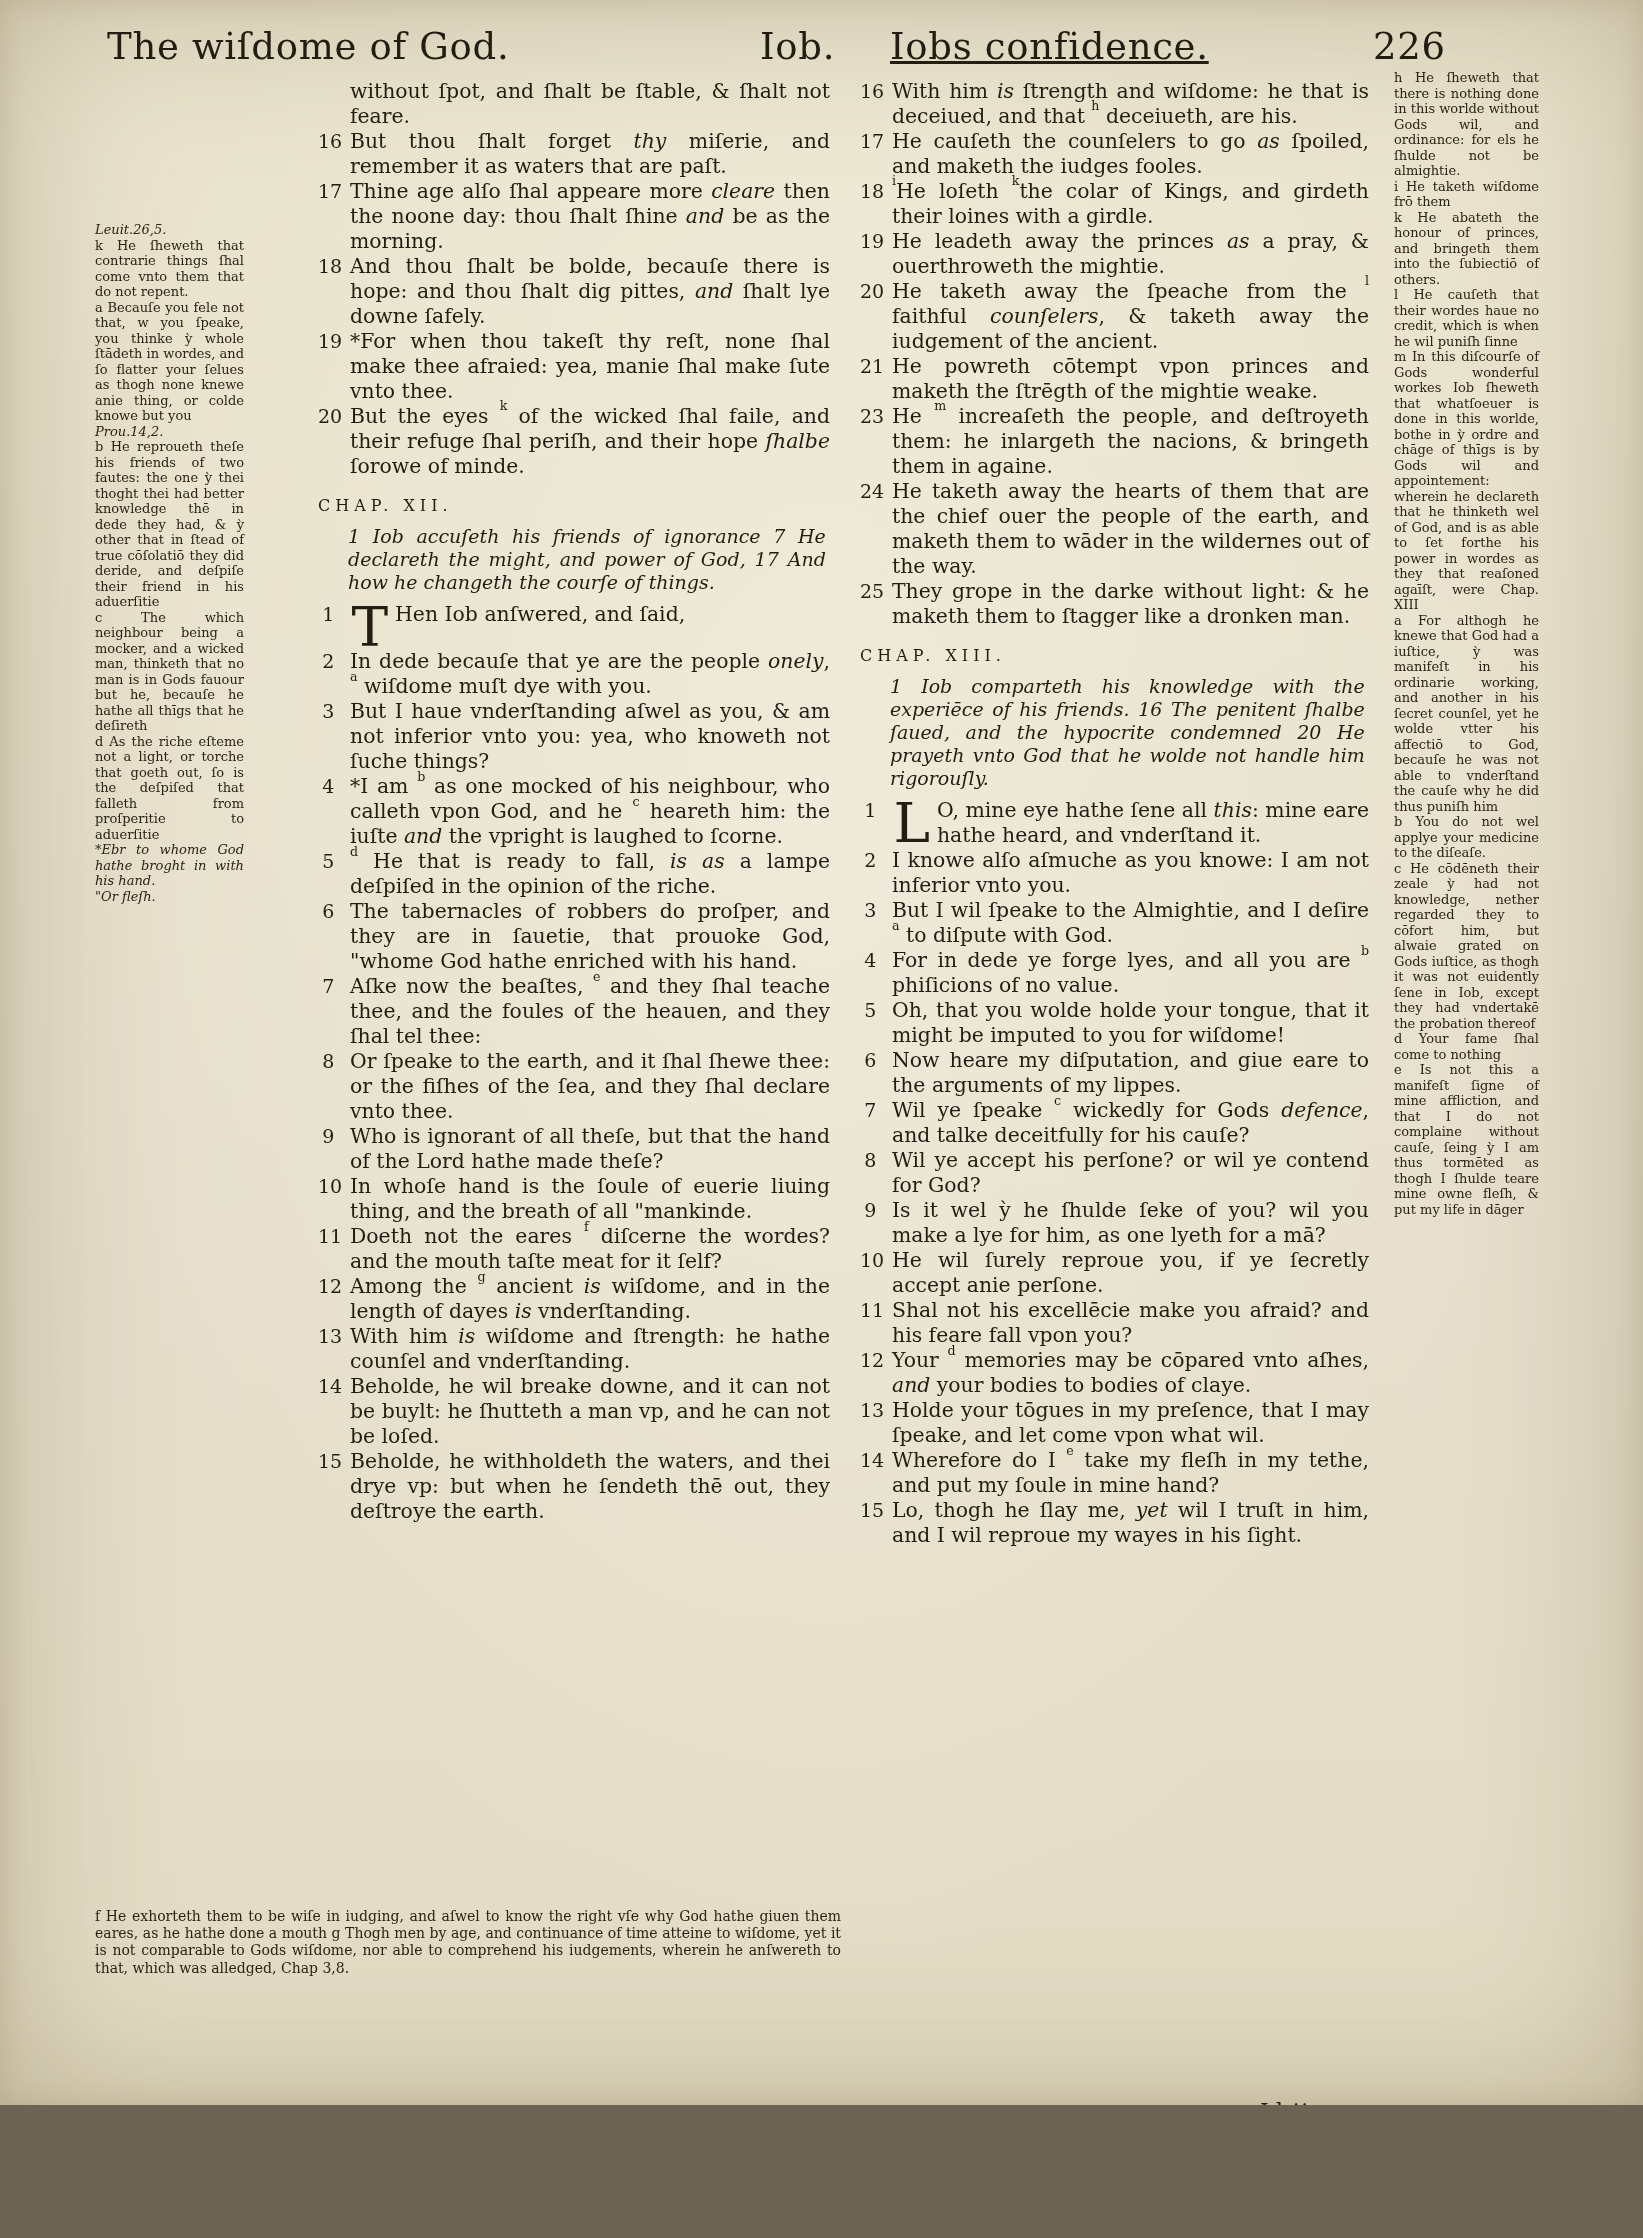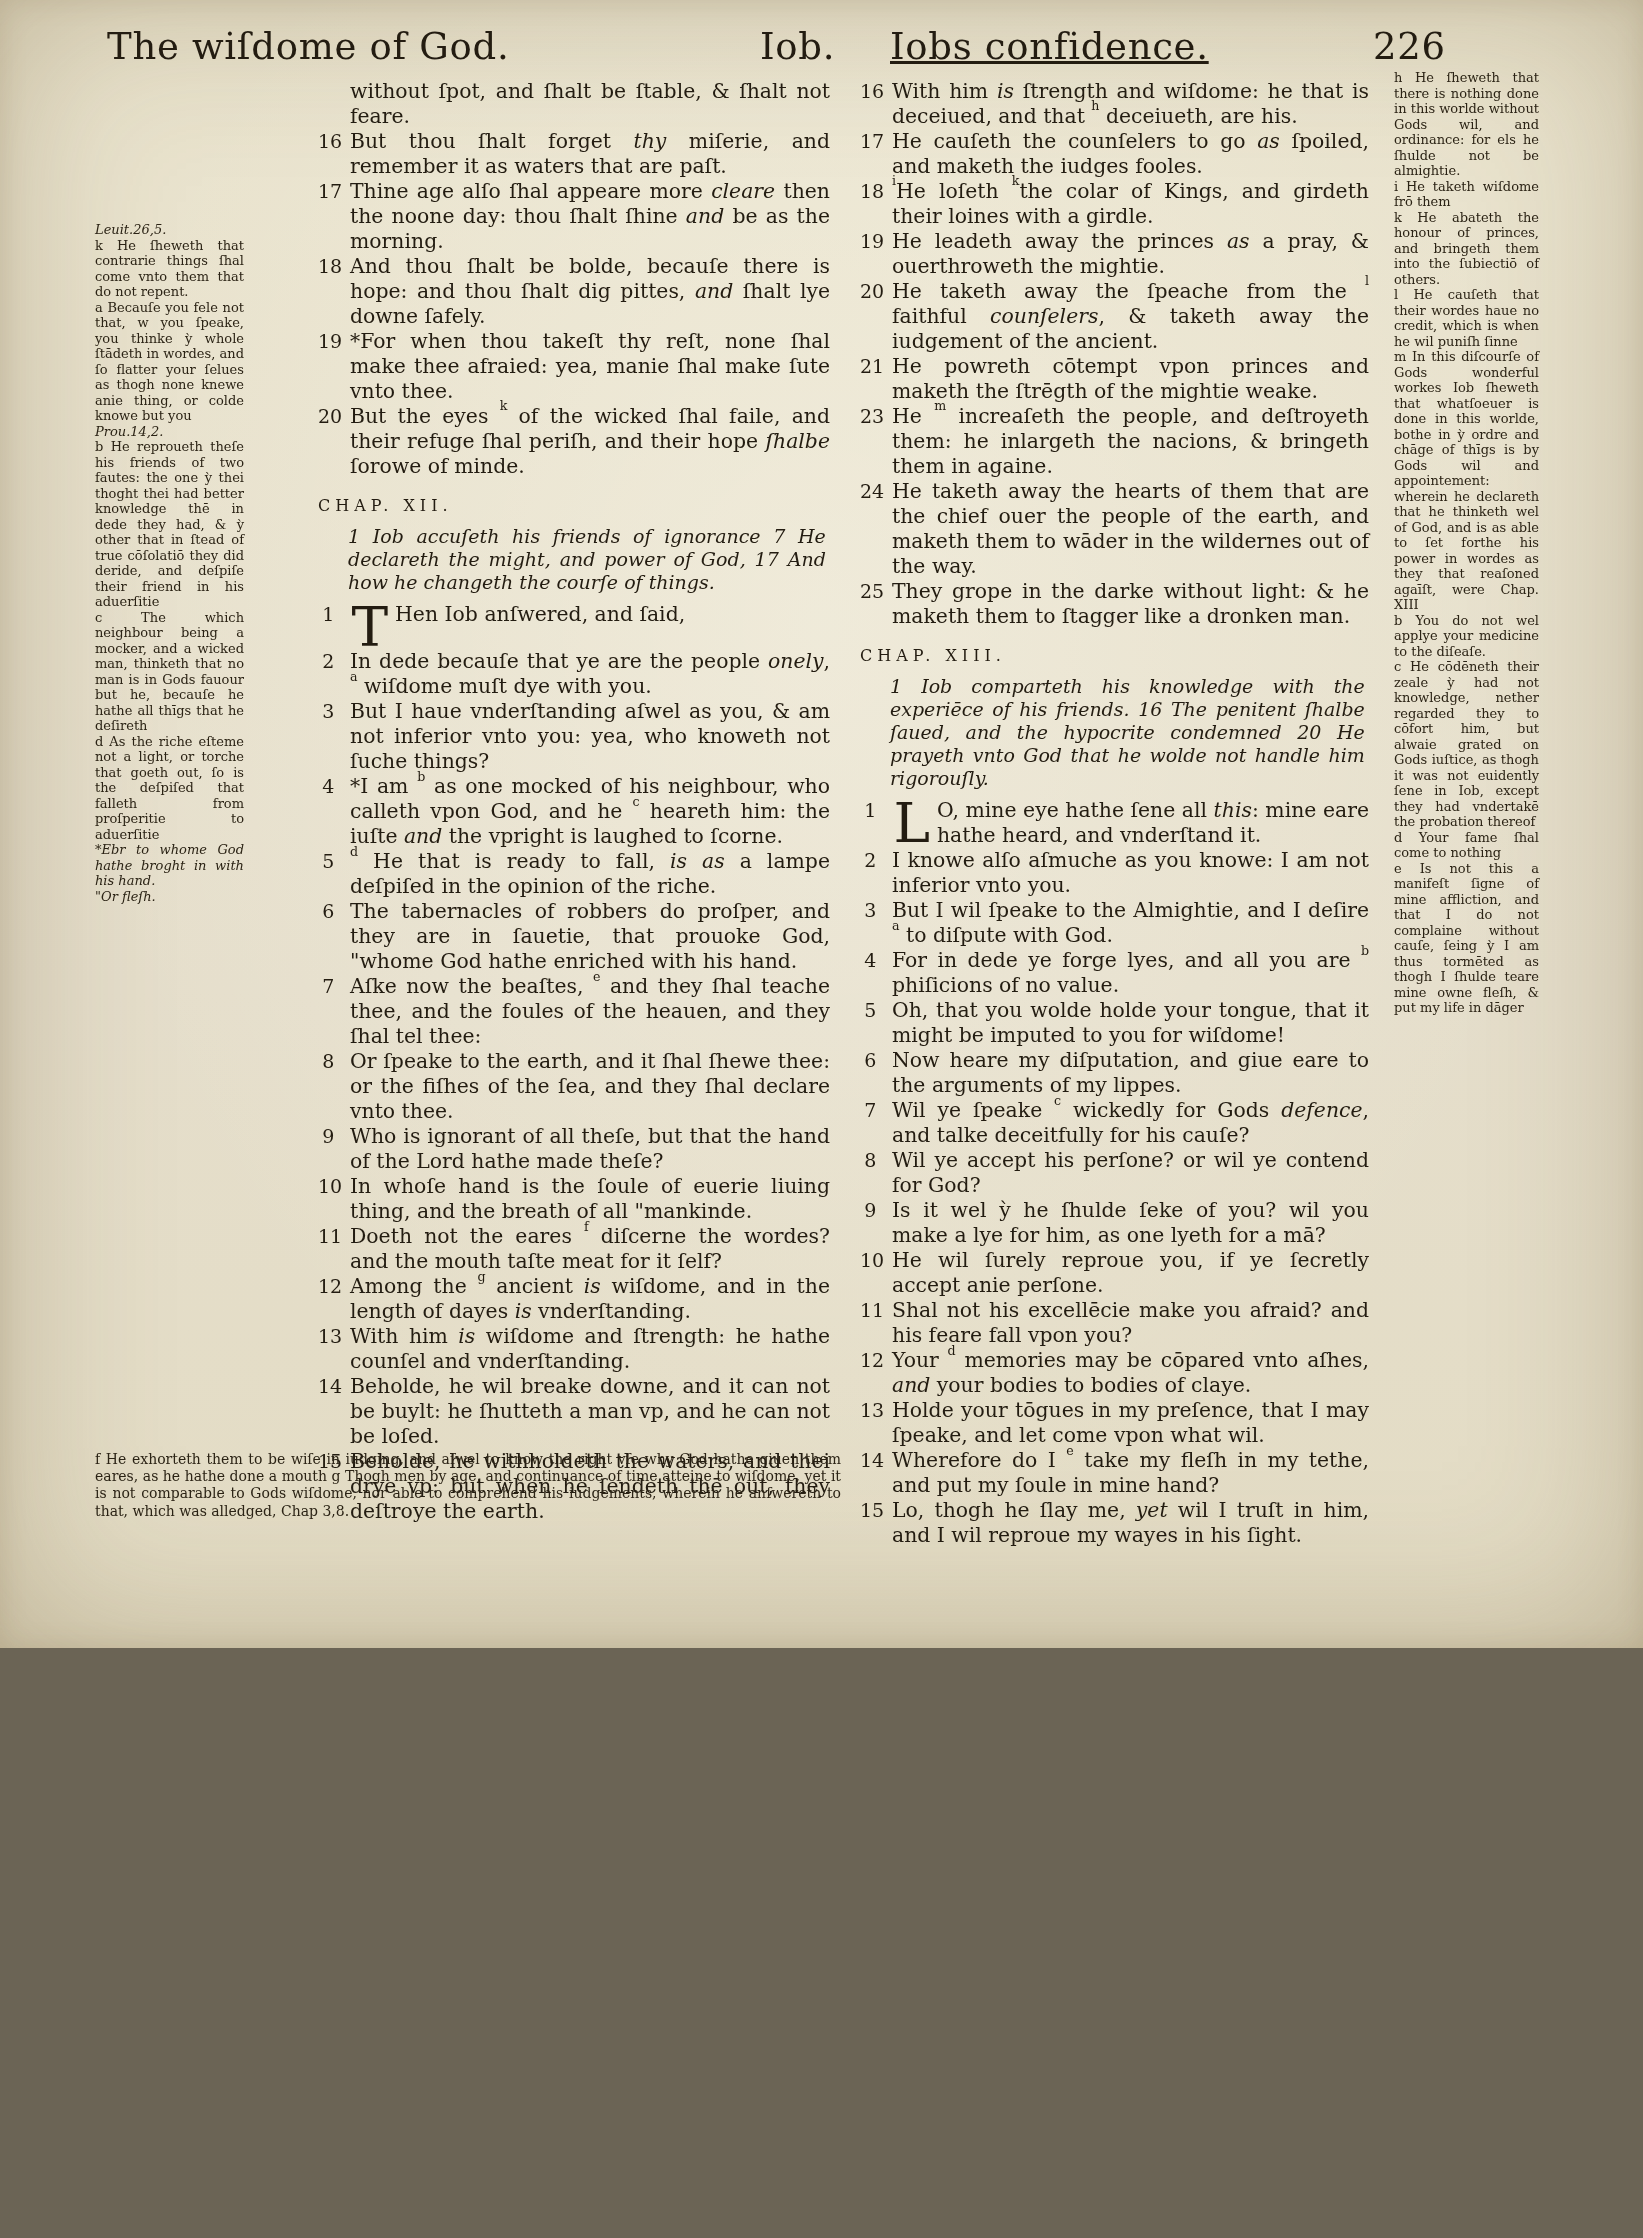--- a/index.html
+++ b/index.html
@@ -1,19 +1,19 @@
 <!DOCTYPE html>
 <html style="font-size:11.3px"><head>
 <meta charset="utf-8">
 <style>
   * { margin:0; padding:0; box-sizing:border-box; }
   html,body { background:#6b6455; }
   .page{
     position:relative;
-    width:1644px; height:1648px;
+    width:1644px; height:2105px;
     margin:0 auto;
     background: radial-gradient(ellipse at 50% 38%, rgba(255,253,242,.35), rgba(0,0,0,0) 65%),
                 linear-gradient(#eae4ce, #e5decb 60%, #e3dcc4);
     box-shadow: inset 0 0 169px rgba(110,88,48,.32), inset 0 0 28px rgba(110,88,48,.16);
     font-family:"DejaVu Serif","Liberation Serif",serif;
     color:#231c11;
     overflow:hidden;
   }
   .header-item{ position:absolute; top:25px; font-size:37px; letter-spacing:0.7px; white-space:nowrap; }
   .h-left  { left:107px; }
@@ -263,20 +263,21 @@
           <span class="vtext">Lo, thogh he ſlay me, <em>yet</em> wil I truſt in him, and I wil reproue my wayes in his ſight.</span>
         </div>
       </section>
     <div class="gap-c"></div>
     <aside class="notes notes-right" id="notes-right">
         <div class="note">h He ſheweth that there is nothing done in this worlde without Gods wil, and ordinance: for els he ſhulde not be almightie.</div>
         <div class="note">i He taketh wiſdome frō them</div>
         <div class="note">k He abateth the honour of princes, and bringeth them into the ſubiectiō of others.</div>
         <div class="note">l He cauſeth that their wordes haue no credit, which is when he wil puniſh ſinne</div>
         <div class="note">m In this diſcourſe of Gods wonderful workes Iob ſheweth that whatſoeuer is done in this worlde, bothe in ỳ ordre and chāge of thīgs is by Gods wil and appointement: wherein he declareth that he thinketh wel of God, and is as able to ſet forthe his power in wordes as they that reaſoned agaīſt, were Chap. XIII</div>
+        <div class="note">a For althogh he knewe that God had a iuſtice, ỳ was manifeſt in his ordinarie working, and another in his ſecret counſel, yet he wolde vtter his affectiō to God, becauſe he was not able to vnderſtand the cauſe why he did thus puniſh him</div>
         <div class="note">b You do not wel applye your medicine to the diſeaſe.</div>
         <div class="note">c He cōdēneth their zeale ỳ had not knowledge, nether regarded they to cōfort him, but alwaie grated on Gods iuſtice, as thogh it was not euidently ſene in Iob, except they had vndertakē the probation thereof</div>
         <div class="note">d Your fame ſhal come to nothing</div>
         <div class="note">e Is not this a manifeſt ſigne of mine affliction, and that I do not complaine without cauſe, ſeing ỳ I am thus tormēted as thogh I ſhulde teare mine owne fleſh, &amp; put my life in dāger</div>
       </aside>
   </div>
 
   <div class="footnote">f He exhorteth them to be wiſe in iudging, and aſwel to know the right vſe why God hathe giuen them eares, as he hathe done a mouth      g Thogh men by age, and continuance of time atteine to wiſdome, yet it is not comparable to Gods wiſdome, nor able to comprehend his iudgements, wherein he anſwereth to that, which was alledged, Chap 3,8.</div>
   <div class="signature">Ll.ii.</div>
 

